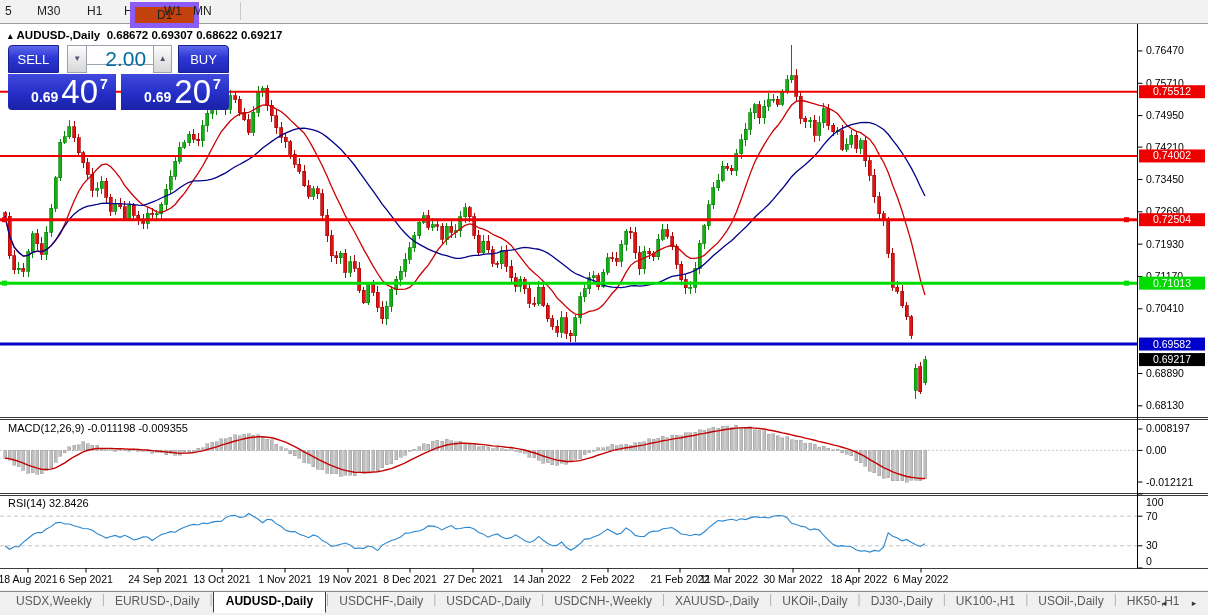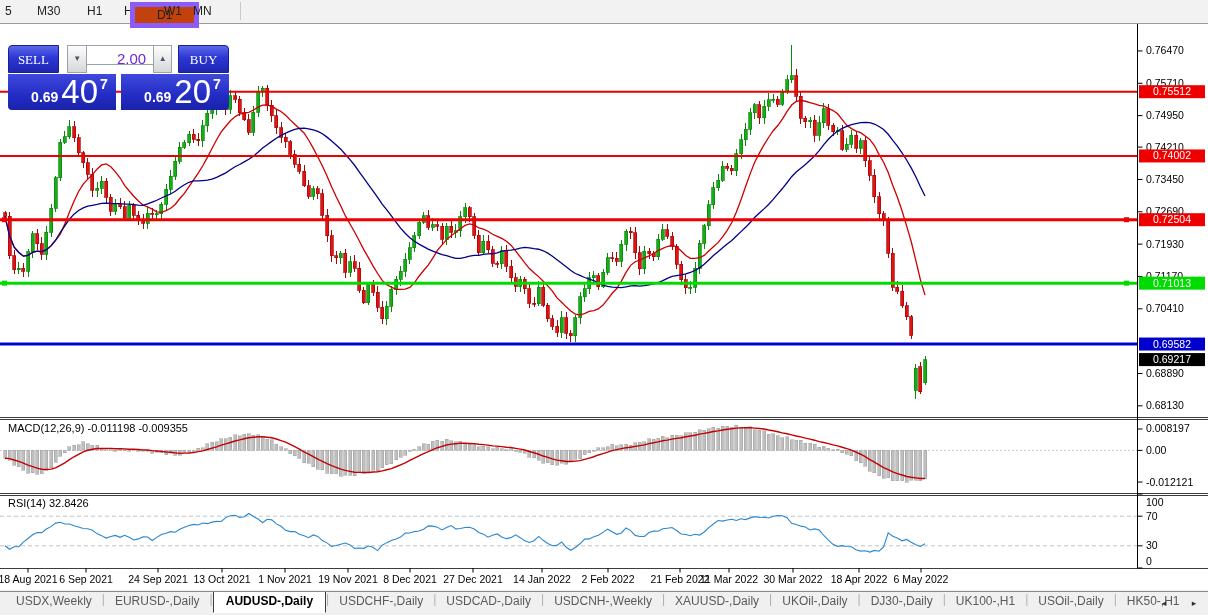--- a/index.html
+++ b/index.html
@@ -22,28 +22,28 @@
   #chart-title{position:absolute;left:8px;top:29px;z-index:3;font-size:11.5px;
                font-weight:700;color:#000;white-space:nowrap;}
   #chart-title .tri{font-size:9px;margin-right:4px;}
 
   
   #trade-widget{position:absolute;left:8px;top:45px;width:221px;z-index:4;}
   .tw-row1{display:flex;height:28px;}
   .tw-btn{width:53px;height:28px;color:#fff;font-size:13px;text-align:center;
           line-height:27px;cursor:pointer;
           background:linear-gradient(180deg,#5e68ea 0%,#2c37d4 45%,#1e27b4 100%);
-          border:1px solid #1a1f8e;box-sizing:border-box;font-family:Liberation Serif, serif;}
+          border:1px solid #1a1f8e;box-sizing:border-box;}
   .tw-btn.sell{border-radius:4px 0 0 0;}
   .tw-btn.buy{border-radius:0 4px 0 0;}
   .tw-spin{width:20px;height:28px;box-sizing:border-box;border:1px solid #9aa2ad;
            background:linear-gradient(180deg,#fdfdfd,#d7d7d7);color:#4a5570;
            font-size:8px;text-align:center;line-height:26px;cursor:pointer;}
   .tw-vol{width:69px;height:20px;box-sizing:border-box;border-top:1px solid #9aa2ad;
-          border-bottom:1px solid #9aa2ad;background:#fff;font-size:15px;color:#6d28d9;
+          border-bottom:1px solid #9aa2ad;background:#fff;font-size:21px;color:#0369a1;
           text-align:right;line-height:26px;padding-right:7px;}
   .tw-row2{display:flex;margin-top:1px;}
   .price-panel{width:108px;height:36px;display:flex;justify-content:center;
           background:linear-gradient(180deg,#4049dd,#222cc4 60%,#1a22a8);
           color:#fff;cursor:pointer;}
   .price-panel.sellp{border-radius:0 0 0 4px;margin-right:5px;}
   .price-panel.buyp{border-radius:0 0 4px 0;}
   .pp-small{font-size:14px;font-weight:700;align-self:flex-end;margin:0 3px 5px 0;padding-left:15px;}
   .pp-big{font-size:33px;font-weight:400;line-height:36px;}
   .pp-sup{font-size:14px;font-weight:700;align-self:flex-start;margin:2px 0 0 2px;}
@@ -802,20 +802,23 @@
         <text x="729" y="583" font-family="Liberation Sans, sans-serif" font-size="10.5px" fill="#000" text-anchor="middle">11 Mar 2022</text>
         <line x1="793" y1="568" x2="793" y2="572.5" stroke="#000" stroke-width="1"></line>
         <text x="793" y="583" font-family="Liberation Sans, sans-serif" font-size="10.5px" fill="#000" text-anchor="middle">30 Mar 2022</text>
         <line x1="859" y1="568" x2="859" y2="572.5" stroke="#000" stroke-width="1"></line>
         <text x="859" y="583" font-family="Liberation Sans, sans-serif" font-size="10.5px" fill="#000" text-anchor="middle">18 Apr 2022</text>
         <line x1="921" y1="568" x2="921" y2="572.5" stroke="#000" stroke-width="1"></line>
         <text x="921" y="583" font-family="Liberation Sans, sans-serif" font-size="10.5px" fill="#000" text-anchor="middle">6 May 2022</text>
       </g>
     </svg>
 
+  <div id="chart-title">
+    <span class="tri">▴</span><span>AUDUSD-,Daily</span>&nbsp;&nbsp;<span>0.68672 0.69307 0.68622 0.69217</span>
+  </div>
 
   <div id="trade-widget">
     <div class="tw-row1">
       <div class="tw-btn sell">SELL</div>
       <div style="width:9px"></div>
       <div class="tw-spin">▼</div>
       <div class="tw-vol">2.00</div>
       <div class="tw-spin">▲</div>
       <div style="width:6px"></div>
       <div class="tw-btn buy">BUY</div>

